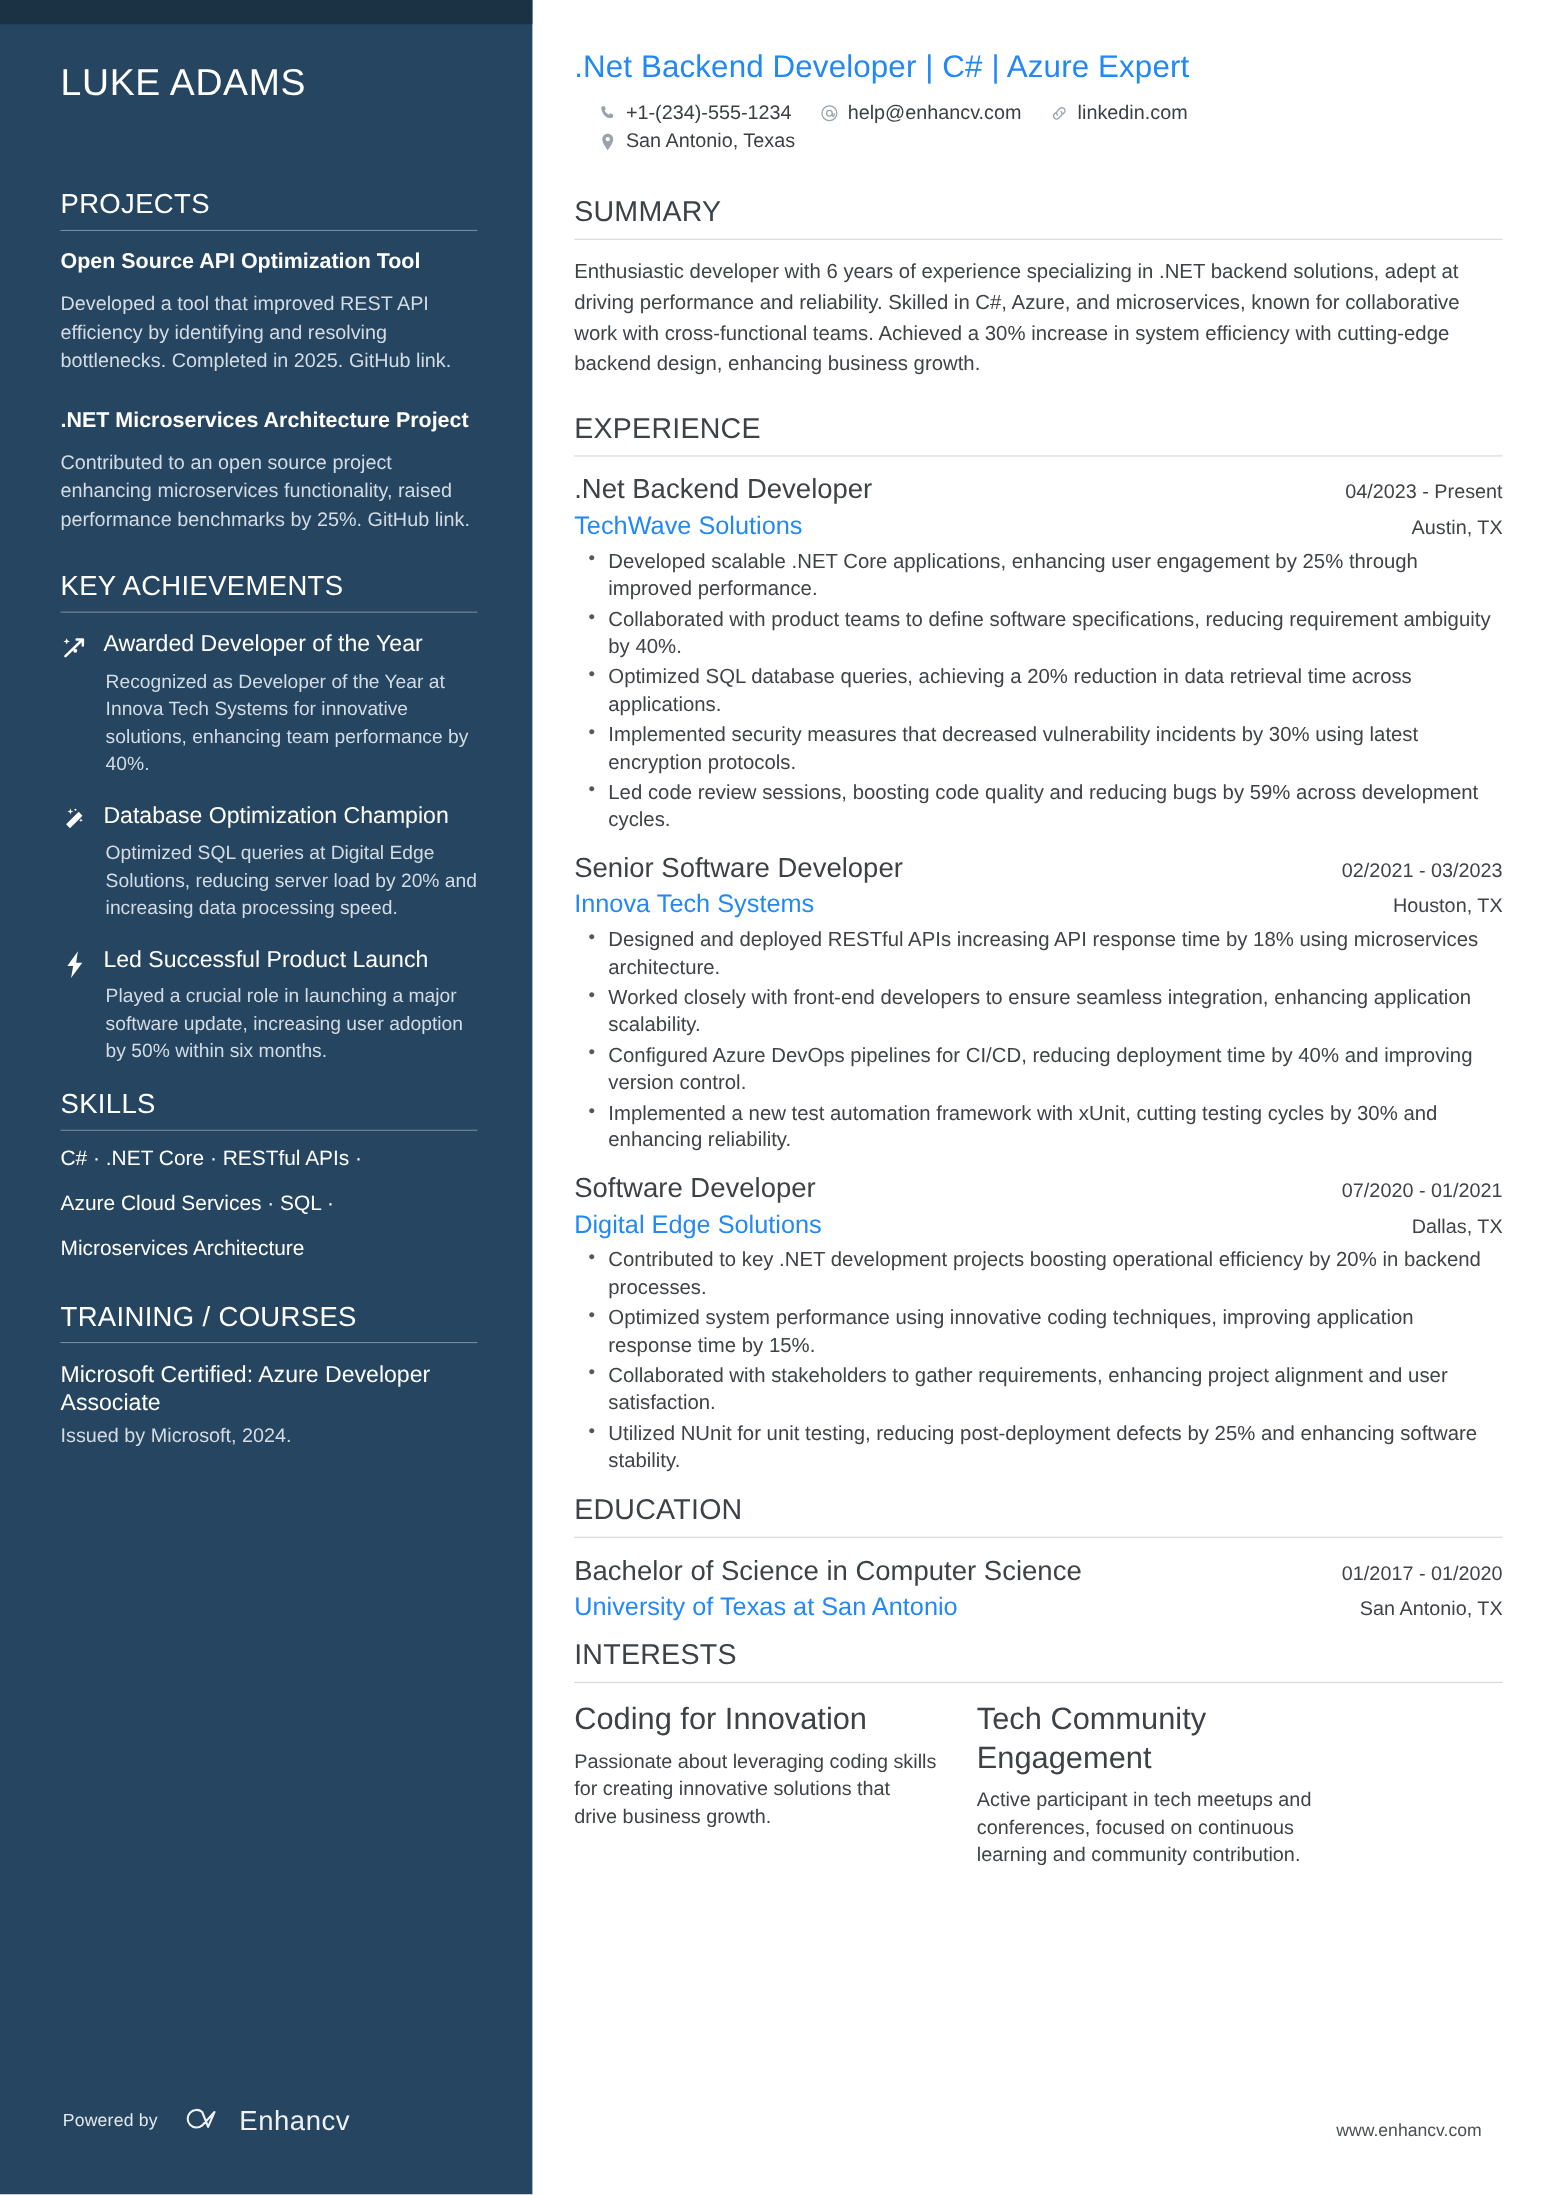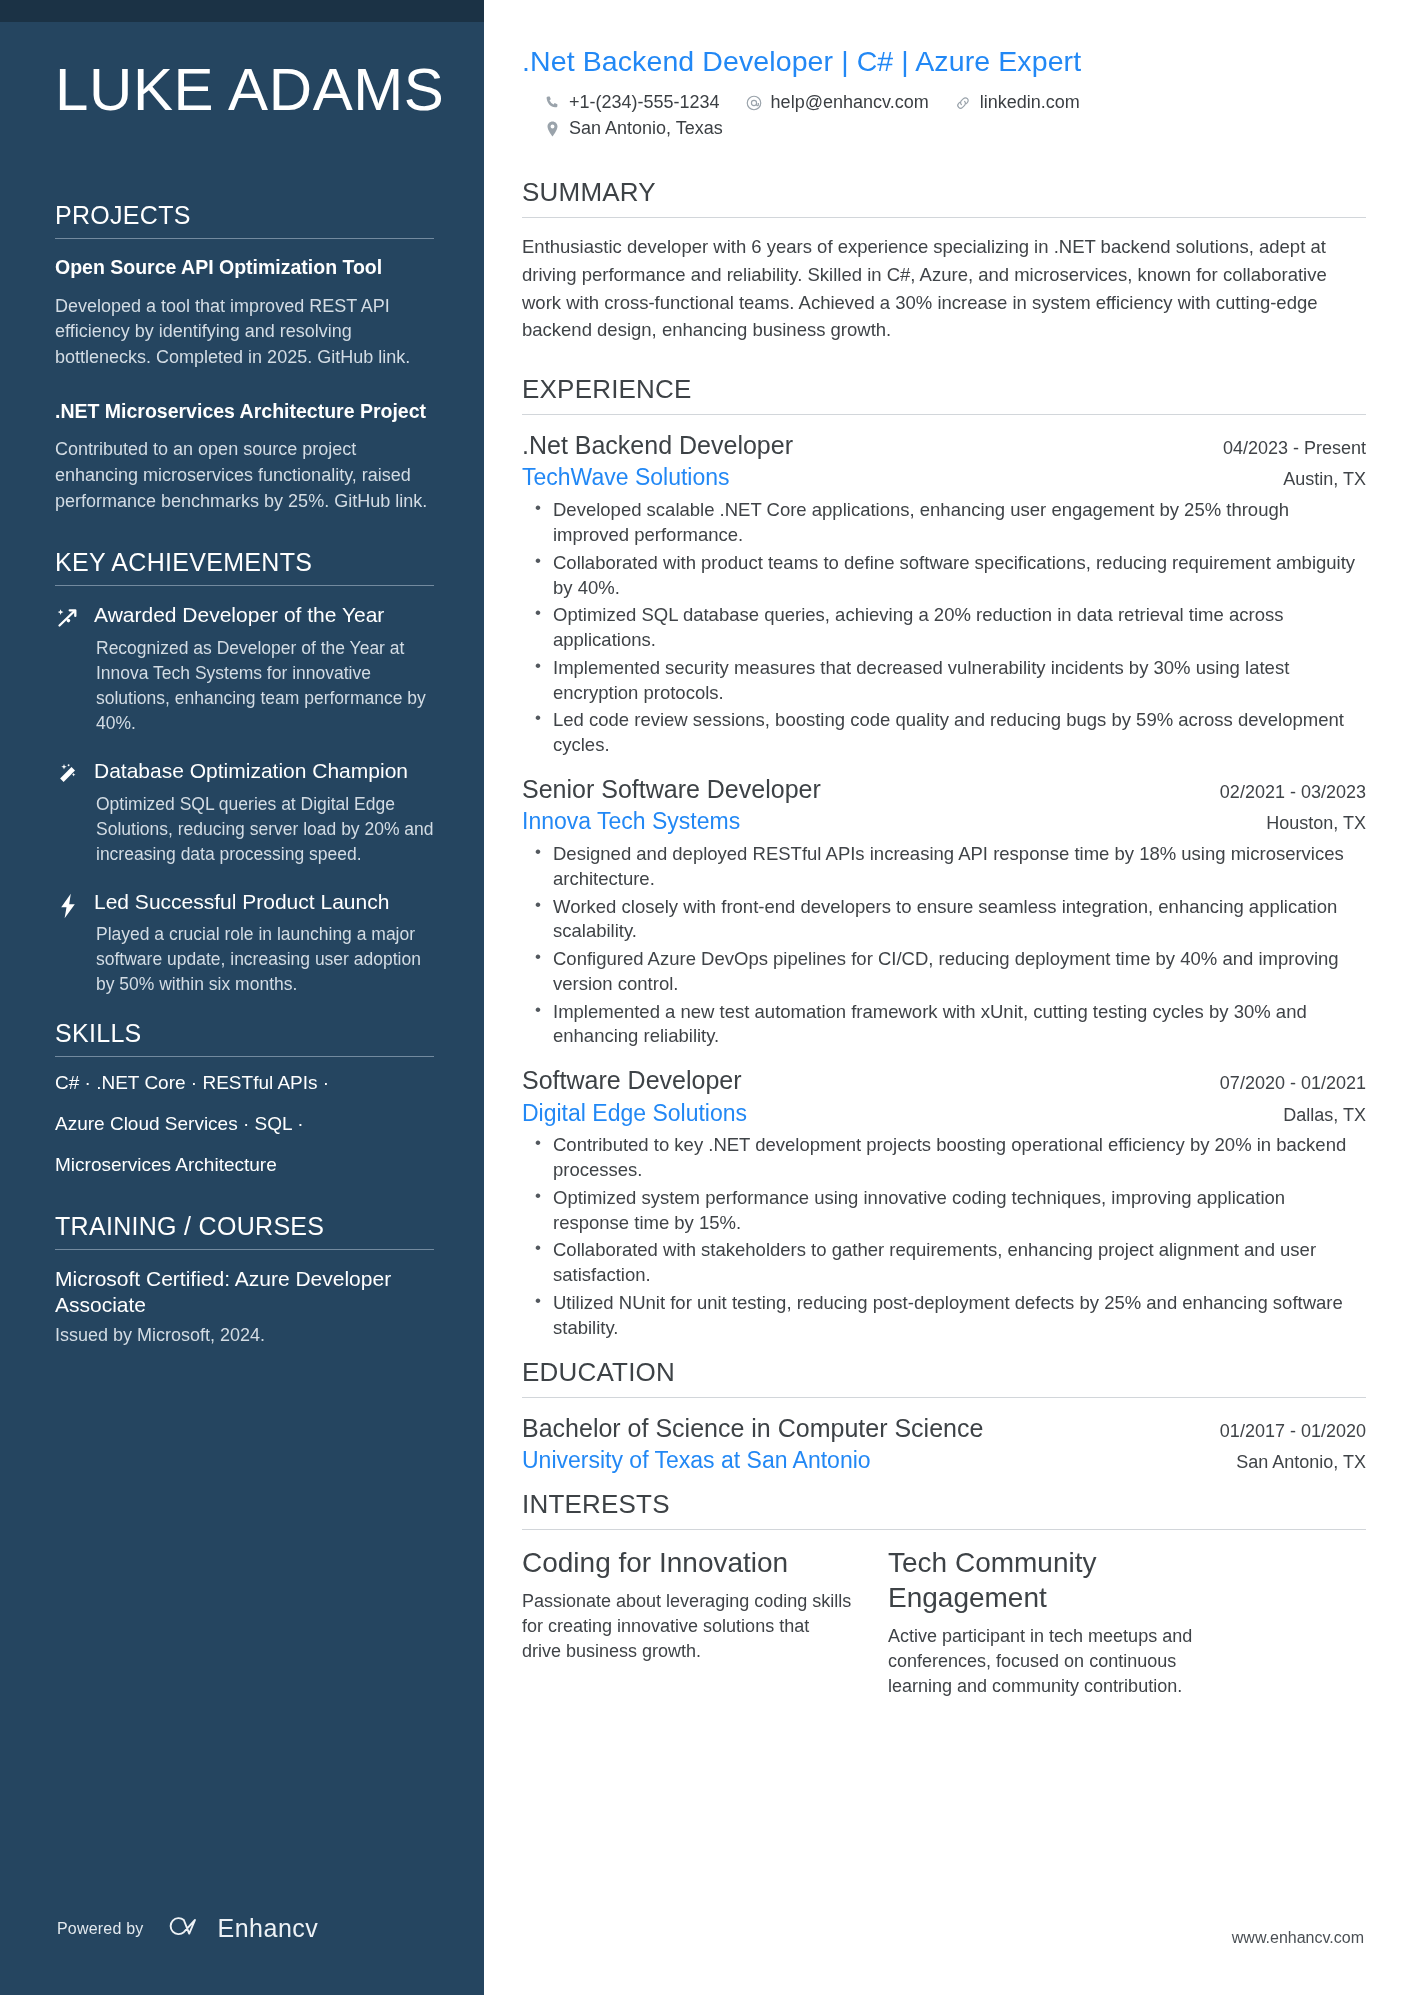--- a/index.html
+++ b/index.html
@@ -19,21 +19,21 @@
     padding: 0 0 0 0;
     flex: 0 0 484px;
   }
   .sidebar-topstrip {
     position: absolute; top: 0; left: 0; right: 0; height: 22px;
     background: #1b3245;
   }
   .sidebar-inner { padding: 56px 50px 0 55px; }
 
   .cv-name {
-    font-size: 60px;
+    font-size: 34px;
     font-weight: 400;
     letter-spacing: 0.6px;
     color: #ffffff;
     line-height: 1.12;
     margin-bottom: 78px;
     white-space: nowrap;
   }
 
   .side-section { margin-bottom: 8px; }
   .side-section-title {
@@ -138,21 +138,21 @@
   }
 
   .edu { margin-bottom: 10px; }
 
   .interests { display: flex; gap: 36px; margin-top: 2px; }
   .interest-col { flex: 1 1 0; min-width: 0; max-width: 330px;}
   .interest-title { font-size: 28px; color:#3d4246; line-height:1.25; margin-bottom: 9px; }
   .interest-desc { font-size: 18px; line-height: 1.4; color:#3f4347; }
 
   .main-footer {
-    position: absolute; right: 46px; bottom: 48px;
+    position: absolute; right: 63px; bottom: 48px;
     font-size: 16px; color:#4a4f54;
   }
 </style>
 </head>
 <body>
 
 <div class="page">
 
   <aside class="sidebar">
     <div class="sidebar-topstrip"></div>

